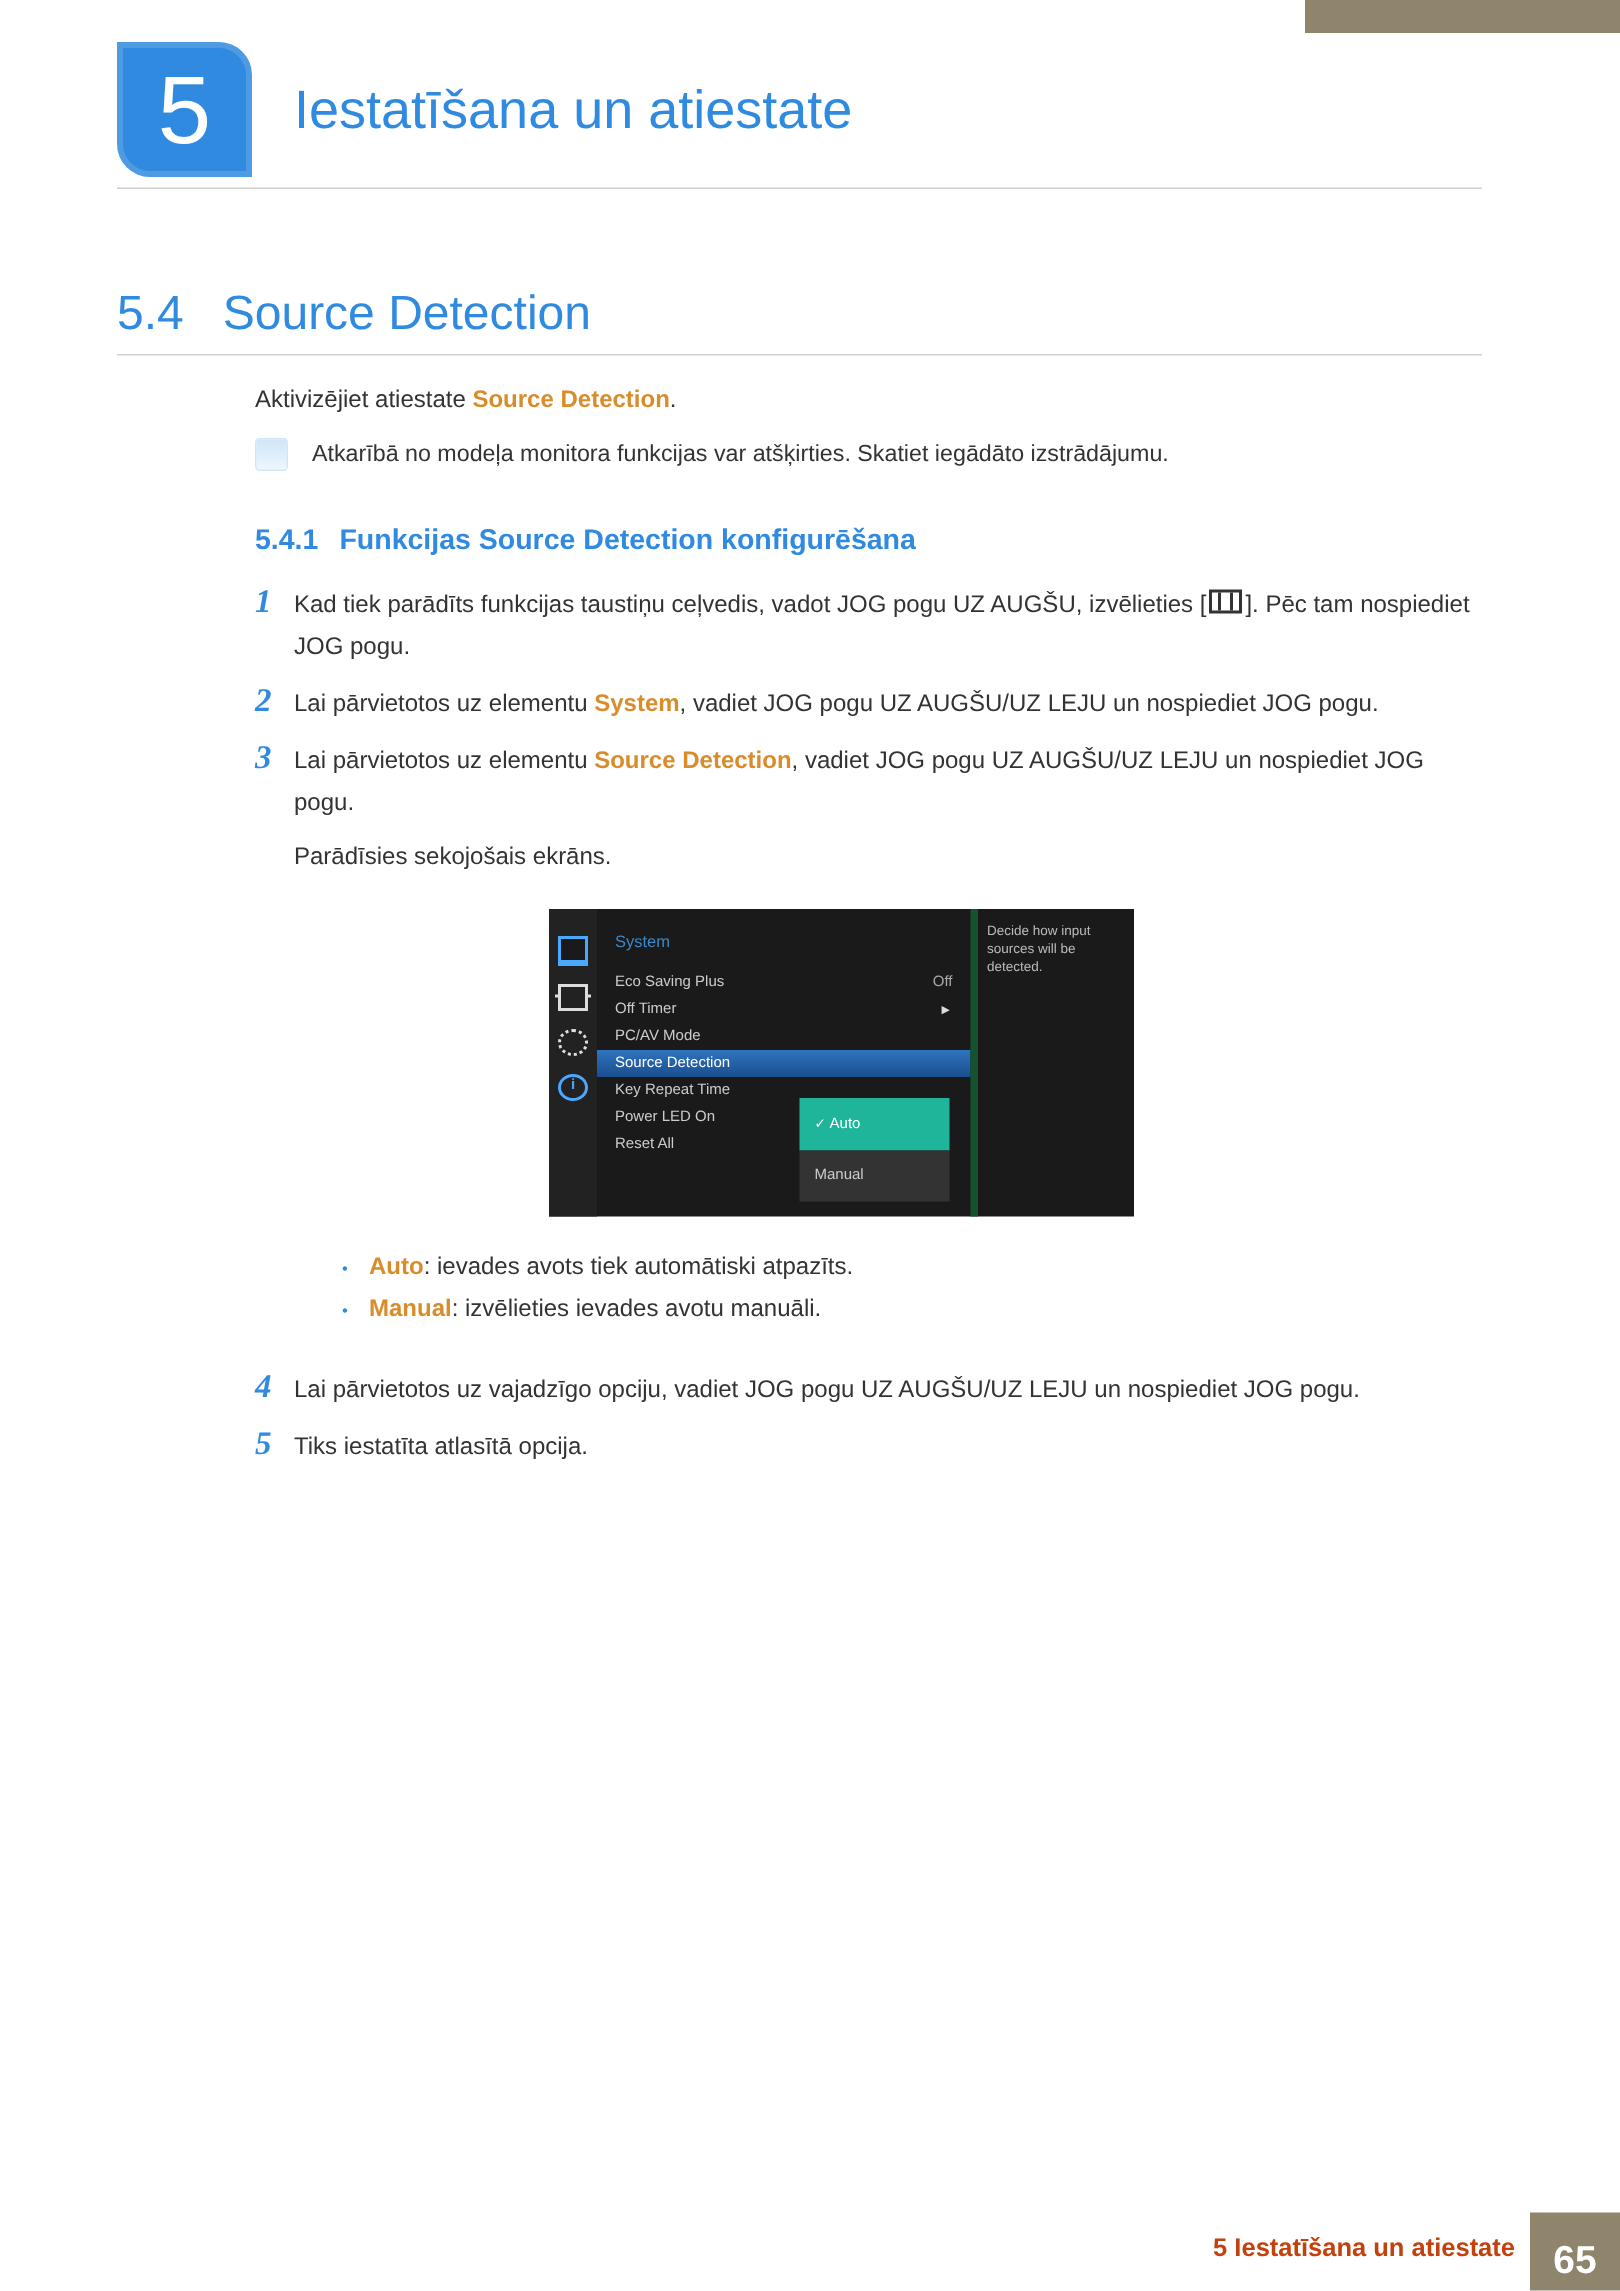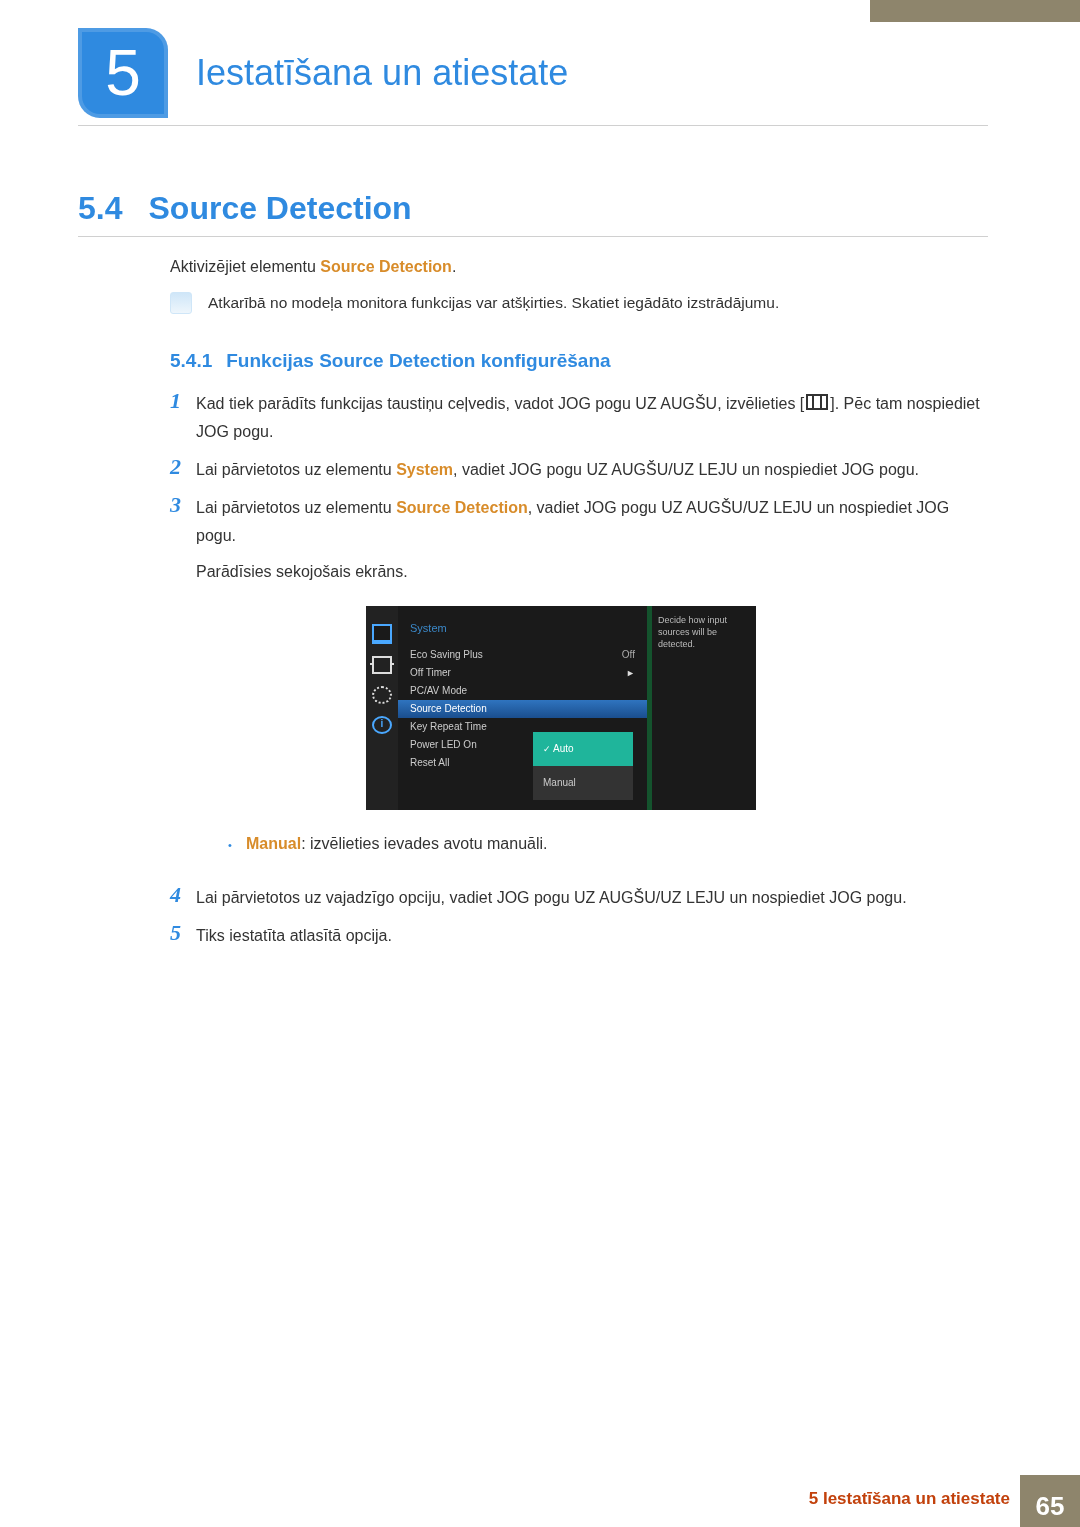--- a/index.html
+++ b/index.html
@@ -53,21 +53,21 @@
     left: 78px;
     width: 910px;
     border-top: 1px solid #d0d0d0;
   }
   .section-heading {
     position: absolute;
     top: 190px;
     left: 78px;
     font-size: 32px;
     color: #2f8ae0;
-    font-weight: bold;
+    font-weight: normal;
     text-align: right;
   }
   .section-heading .num { margin-right: 26px; }
   .hr2 {
     position: absolute;
     top: 236px;
     left: 78px;
     width: 910px;
     border-top: 1px solid #d0d0d0;
   }
@@ -274,21 +274,21 @@
   <div class="chapter-title">Iestatīšana un atiestate</div>
 </div>
 <div class="hr1"></div>
 
 <div class="section-heading">
   <span class="num">5.4</span><span>Source Detection</span>
 </div>
 <div class="hr2"></div>
 
 <div class="intro">
-  <span>Aktivizējiet elementu </span><span class="highlight">Source Detection</span><span>.</span>
+  <span>Aktivizējiet atiestate </span><span class="highlight">Source Detection</span><span>.</span>
 </div>
 
 <div class="note-icon"></div>
 <div class="note-text">Atkarībā no modeļa monitora funkcijas var atšķirties. Skatiet iegādāto izstrādājumu.</div>
 
 <div class="subheading">
   <span class="snum">5.4.1</span><span>Funkcijas Source Detection konfigurēšana</span>
 </div>
 
 <div class="steps">
@@ -350,20 +350,23 @@
               <div class="osd-opt active">Auto</div>
               <div class="osd-opt">Manual</div>
             </div>
           </div>
           <div class="osd-desc">Decide how input sources will be detected.</div>
         </div>
       </div>
 
       <div class="bullets">
         <div class="bullet">
+          <span class="highlight">Auto</span><span>: ievades avots tiek automātiski atpazīts.</span>
+        </div>
+        <div class="bullet">
           <span class="highlight">Manual</span><span>: izvēlieties ievades avotu manuāli.</span>
         </div>
       </div>
     </div>
   </div>
 
   <div class="step">
     <div class="step-num">4</div>
     <div class="step-body">Lai pārvietotos uz vajadzīgo opciju, vadiet JOG pogu UZ AUGŠU/UZ LEJU un nospiediet JOG pogu.</div>
   </div>

